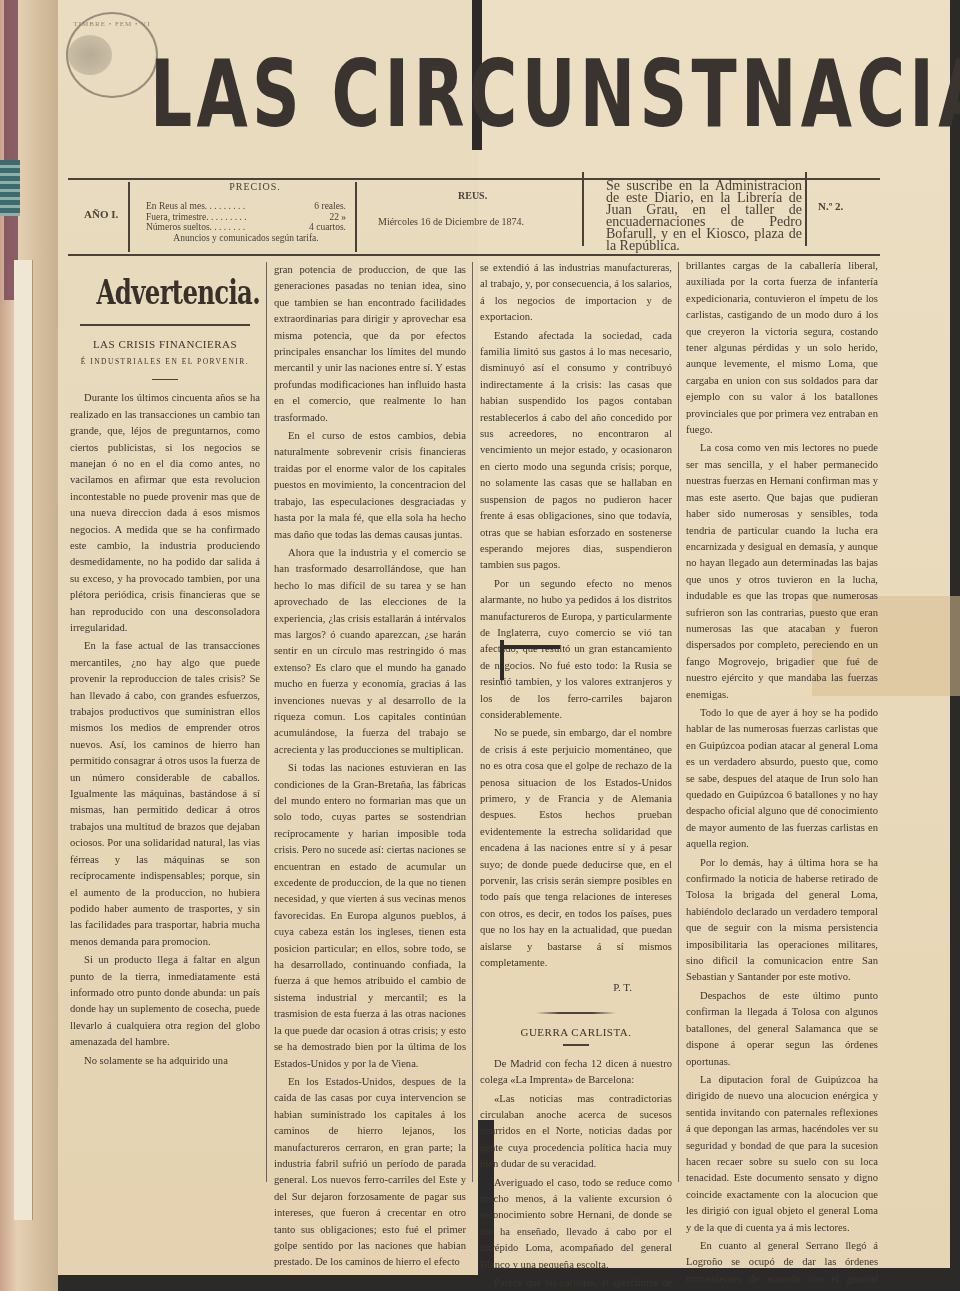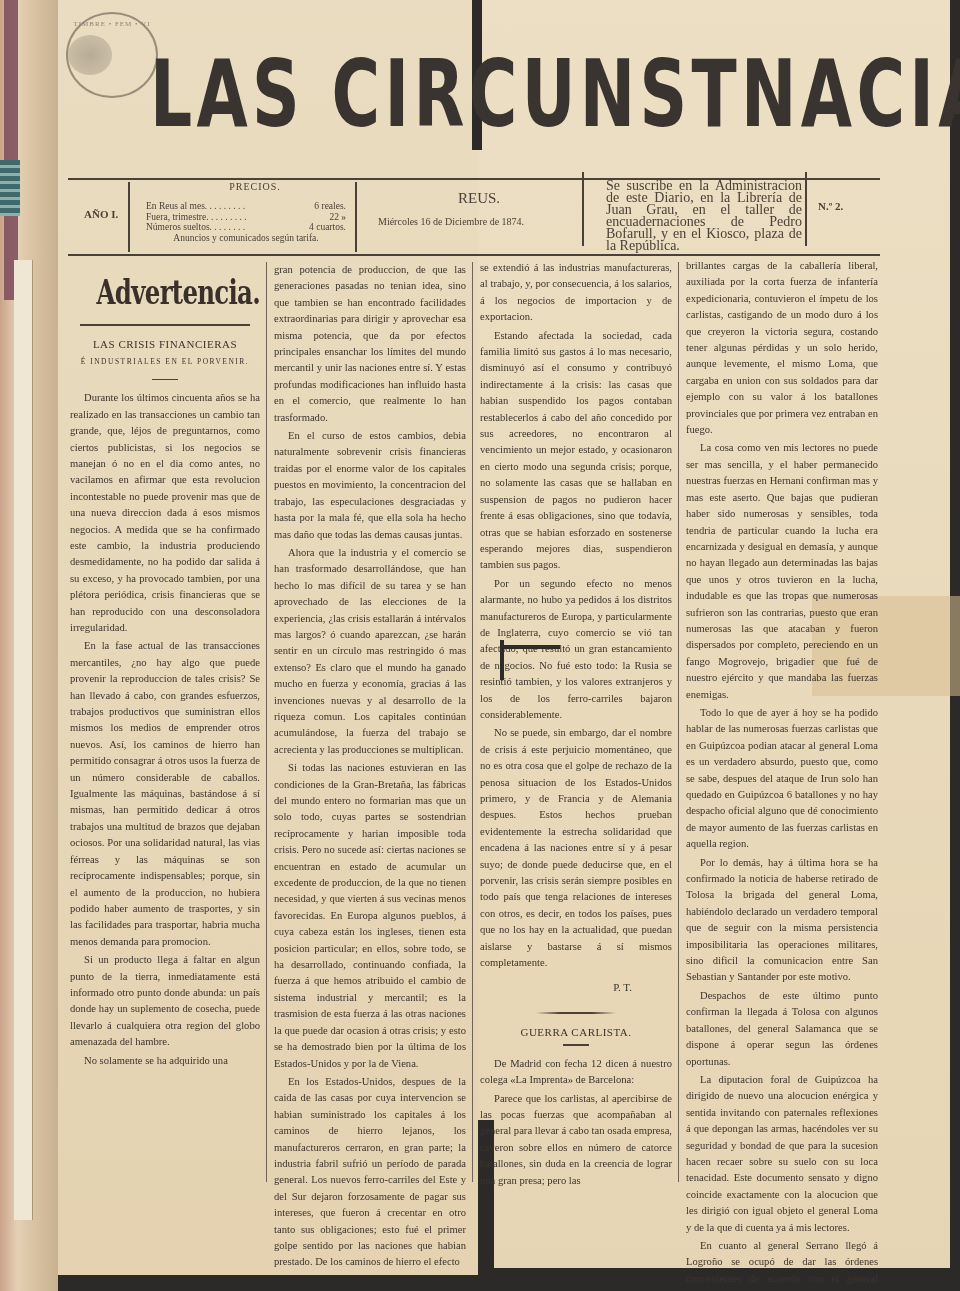--- a/index.html
+++ b/index.html
@@ -42,21 +42,21 @@
     transform:scaleX(.72); transform-origin:left top; white-space:nowrap; line-height:110px;
   }
   .hdr-rule { position:absolute; height:2px; background:#4a4138; }
   .hdr-vrule { position:absolute; width:1.5px; background:#4a4138; }
   .hdr-text { position:absolute; font-size:10px; color:#4a4138; }
   .anio { left:84px; top:208px; font-size:11px; font-weight:bold; }
   .precios-title { left:200px; top:181px; width:110px; text-align:center; font-size:10px; letter-spacing:1px; }
   .precios-rows { left:146px; top:201px; width:200px; font-size:9.5px; line-height:10.5px; }
   .precios-rows .row { display:flex; justify-content:space-between; }
   .precios-rows .note { text-align:center; }
-  .ed-mark { left:458px; top:190px; font-size:15px; font-weight:normal; }
+  .ed-mark { left:458px; top:190px; font-size:10px; font-weight:bold; }
   .fecha { left:378px; top:216px; font-size:10px; }
   .suscribe { left:606px; top:180px; width:196px; font-size:14px; line-height:12px; text-align:justify; }
   .numero { left:818px; top:200px; font-size:11px; font-weight:bold; }
   .col { position:absolute; font-size:10.6px; line-height:16.4px; text-align:justify; color:#3b342b; }
   .col p { margin:0 0 2px 0; text-indent:14px; }
   .col p.noind { text-indent:0; }
   .col-rule { position:absolute; width:1px; background:#6d6355; }
   .c1 { left:70px; top:270px; width:190px; }
   .c2 { left:274px; top:262px; width:192px; }
   .c3 { left:480px; top:260px; width:192px; }
@@ -149,20 +149,22 @@
 <div class="col c3">
   <p class="noind">se extendió á las industrias manufactureras, al trabajo, y, por consecuencia, á los salarios, á los negocios de importacion y de exportacion.</p>
   <p>Estando afectada la sociedad, cada familia limitó sus gastos á lo mas necesario, disminuyó así el consumo y contribuyó indirectamente á la crisis: las casas que habian suspendido los pagos contaban restablecerlos á cabo del año concedido por sus acreedores, no encontraron al vencimiento un mejor estado, y ocasionaron en cierto modo una segunda crisis; porque, no solamente las casas que se hallaban en suspension de pagos no pudieron hacer frente á esas obligaciones, sino que todavía, otras que se habian esforzado en sostenerse esperando mejores dias, suspendieron tambien sus pagos.</p>
   <p>Por un segundo efecto no menos alarmante, no hubo ya pedidos á los distritos manufactureros de Europa, y particularmente de Inglaterra, cuyo comercio se vió tan afectado, que resultó un gran estancamiento de negocios. No fué esto todo: la Rusia se resintió tambien, y los valores extranjeros y los de los ferro-carriles bajaron considerablemente.</p>
   <p>No se puede, sin embargo, dar el nombre de crisis á este perjuicio momentáneo, que no es otra cosa que el golpe de rechazo de la penosa situacion de los Estados-Unidos primero, y de Francia y de Alemania despues. Estos hechos prueban evidentemente la estrecha solidaridad que encadena á las naciones entre sí y á pesar suyo; de donde puede deducirse que, en el porvenir, las crisis serán siempre posibles en todo país que tenga relaciones de intereses con otros, es decir, en todos los países, pues que no los hay en la actualidad, que puedan aislarse y bastarse á sí mismos completamente.</p>
   <div class="sign">P. T.</div>
   <div class="ornament"></div>
   <div class="section-title">GUERRA CARLISTA.</div>
   <div class="short-rule"></div>
   <p>De Madrid con fecha 12 dicen á nuestro colega «La Imprenta» de Barcelona:</p>
+  <p>«Las noticias mas contradictorias circulaban anoche acerca de sucesos ocurridos en el Norte, noticias dadas por gente cuya procedencia política hacia muy bien dudar de su veracidad.</p>
+  <p>Averiguado el caso, todo se reduce como mucho menos, á la valiente excursion ó reconocimiento sobre Hernani, de donde se me ha enseñado, llevado á cabo por el intrépido Loma, acompañado del general Blanco y una pequeña escolta.</p>
   <p>Parece que los carlistas, al apercibirse de las pocas fuerzas que acompañaban al general para llevar á cabo tan osada empresa, cayeron sobre ellos en número de catorce batallones, sin duda en la creencia de lograr una gran presa; pero las</p>
 </div>
 
 <div class="col c4">
   <p class="noind">brillantes cargas de la caballería liberal, auxiliada por la corta fuerza de infantería expedicionaria, contuvieron el ímpetu de los carlistas, castigando de un modo duro á los que creyeron la victoria segura, costando tener algunas pérdidas y un solo herido, aunque levemente, el mismo Loma, que cargaba en union con sus soldados para dar ejemplo con su valor á los batallones provinciales que por primera vez entraban en fuego.</p>
   <p>La cosa como ven mis lectores no puede ser mas sencilla, y el haber permanecido nuestras fuerzas en Hernani confirman mas y mas este aserto. Que bajas que pudieran haber sido numerosas y sensibles, toda tendria de particular cuando la lucha era encarnizada y desigual en demasía, y aunque no hayan llegado aun determinadas las bajas que unos y otros tuvieron en la lucha, indudable es que las tropas que numerosas sufrieron son las contrarias, puesto que eran numerosas las que atacaban y fueron dispersados por completo, pereciendo en un fango Mogrovejo, brigadier que fué de nuestro ejército y que mandaba las fuerzas enemigas.</p>
   <p>Todo lo que de ayer á hoy se ha podido hablar de las numerosas fuerzas carlistas que en Guipúzcoa podian atacar al general Loma es un verdadero absurdo, puesto que, como se sabe, despues del ataque de Irun solo han quedado en Guipúzcoa 6 batallones y no hay despacho oficial alguno que dé conocimiento de mayor aumento de las fuerzas carlistas en aquella region.</p>
   <p>Por lo demás, hay á última hora se ha confirmado la noticia de haberse retirado de Tolosa la brigada del general Loma, habiéndolo declarado un verdadero temporal que de seguir con la misma persistencia imposibilitaria las operaciones militares, sino dificil la comunicacion entre San Sebastian y Santander por este motivo.</p>
   <p>Despachos de este último punto confirman la llegada á Tolosa con algunos batallones, del general Salamanca que se dispone á operar segun las órdenes oportunas.</p>
   <p>La diputacion foral de Guipúzcoa ha dirigido de nuevo una alocucion enérgica y sentida invitando con paternales reflexiones á que depongan las armas, hacéndoles ver su seguridad y bondad de que para la sucesion hacen recaer sobre su suelo con su loca tenacidad. Este documento sensato y digno coincide exactamente con la alocucion que les dirigió con igual objeto el general Loma y de la que di cuenta ya á mis lectores.</p>

